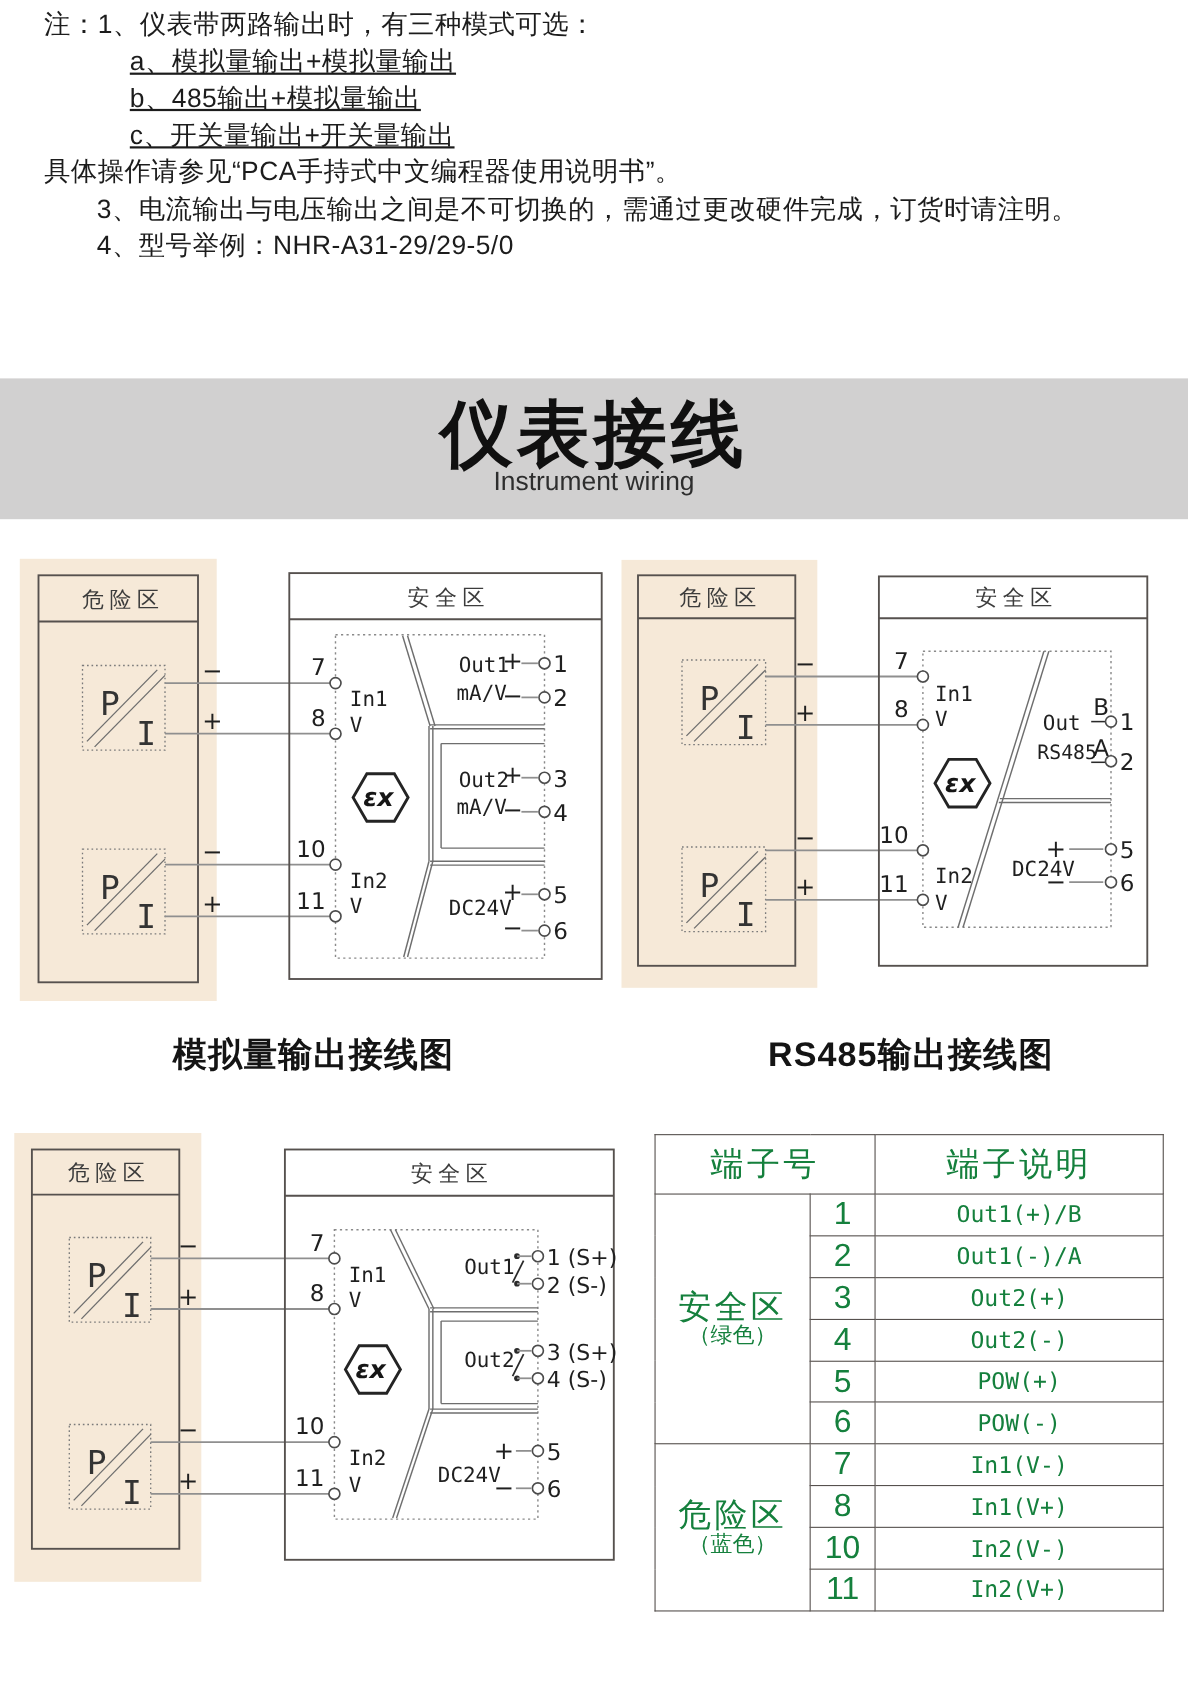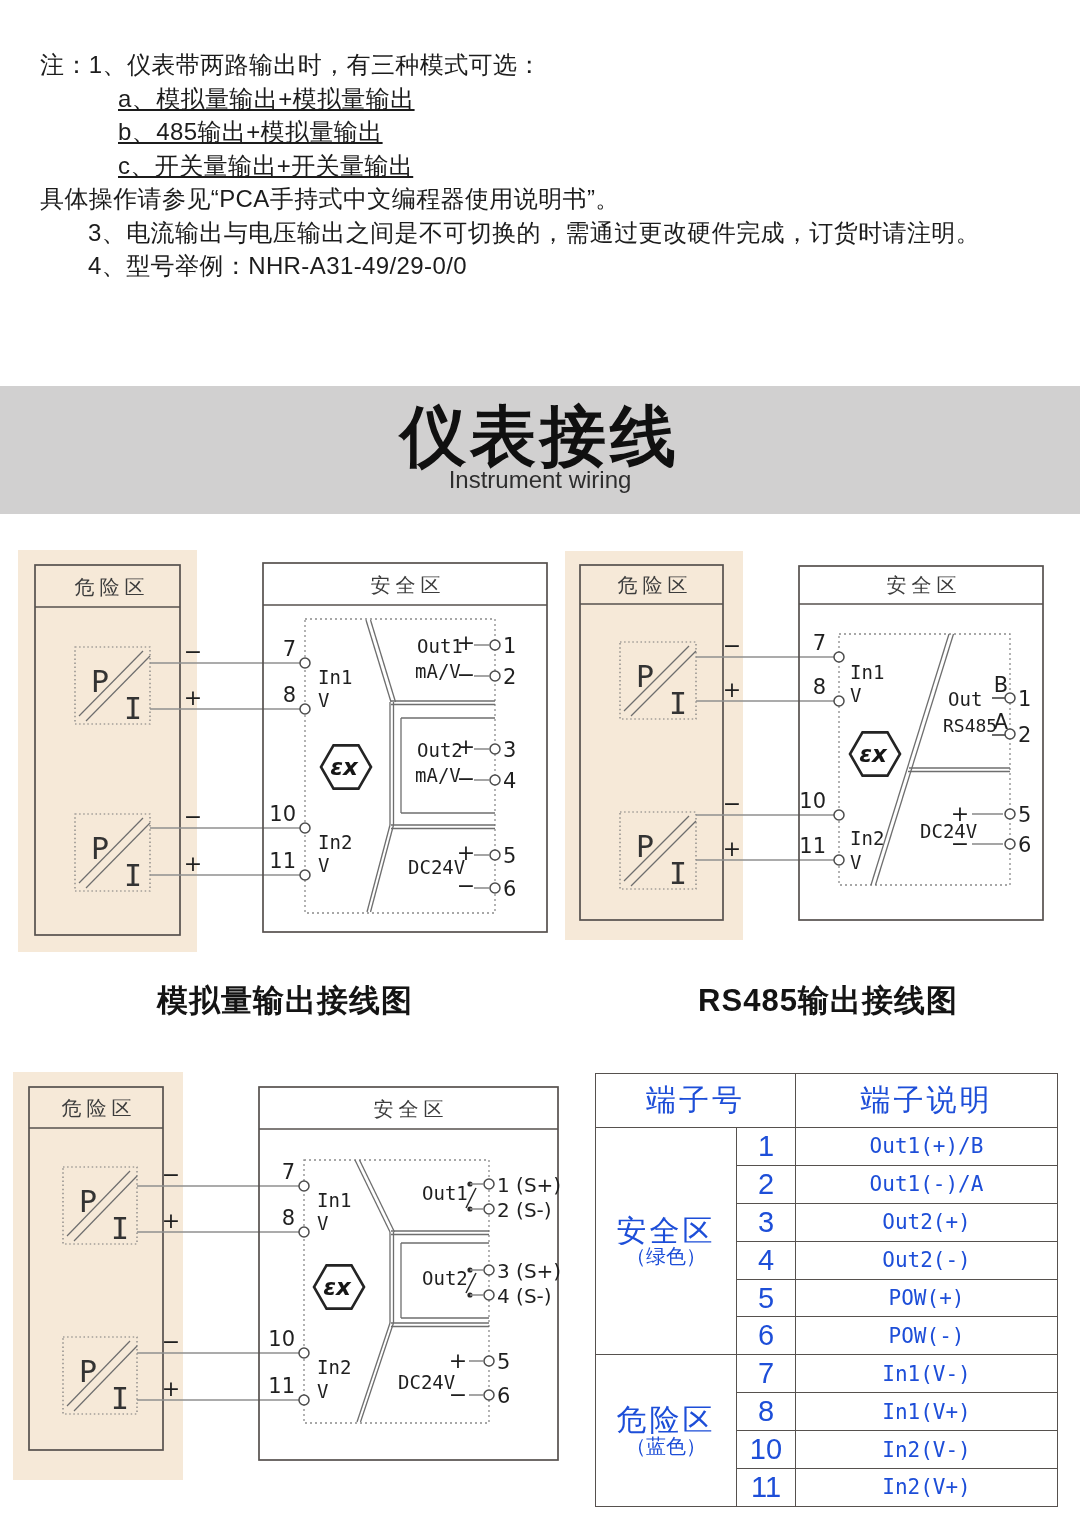--- a/index.html
+++ b/index.html
@@ -1,17 +1,17 @@
 <!DOCTYPE html>
 <html style="--banner-bg: #d1d0d0; --hazard-bg: #f6e9d8; --line: #56514e; --wire: #8f8f8f; --ink: #1c1c1c;"><head>
 <meta charset="utf-8">
 <style>
   html,body{margin:0;padding:0;background:#fff;}
   .page{position:relative;width:1080px;height:1478px;background:#fff;overflow:hidden;
-        font-family:"Liberation Sans",sans-serif;color:var(--ink,#1c1c1c);margin-top:42px;}
+        font-family:"Liberation Sans",sans-serif;color:var(--ink,#1c1c1c);}
   
   .notes{position:absolute;left:40px;top:6px;width:1012px;font-size:24px;line-height:33.5px;
          color:var(--ink,#1c1c1c);letter-spacing:.4px;}
   .note-line{white-space:nowrap;}
   .ind1{padding-left:48px;}
   .ind2{padding-left:78px;text-decoration:underline;}
   
   .banner{position:absolute;left:0;top:344px;width:1080px;height:128px;background:var(--banner-bg,#d1d0d0);
           display:flex;flex-direction:column;align-items:center;justify-content:center;}
   .banner-title{font-size:66px;font-weight:bold;letter-spacing:4px;color:#101010;line-height:60px;}
@@ -41,21 +41,21 @@
   svg text.sign{font-family:"DejaVu Sans",sans-serif;font-size:22px;fill:#1f1f1f;}
   svg text.pi{font-family:"DejaVu Sans Mono",monospace;font-size:30px;fill:#333;}
   svg .hex{fill:none;stroke:#242424;stroke-width:2.6;}
   svg text.ex{font-family:"DejaVu Sans",sans-serif;font-style:italic;font-weight:bold;font-size:23px;fill:#161616;}
   .caption{position:absolute;width:400px;text-align:center;font-size:31px;color:#141414;letter-spacing:1px;font-weight:bold;}
   .cap1{left:85px;top:938px;}
   .cap2{left:628px;top:938px;}
   .cap3{left:81px;top:1536px;}
   
   .tbl{position:absolute;left:595px;top:1031px;width:462px;border-collapse:collapse;table-layout:fixed;
-       color:#1d4ed8;}
+       color:#15803d;}
   .tbl th,.tbl td{border:1.7px solid var(--line,#56514e);padding:0;text-align:center;vertical-align:middle;}
   .tbl th{height:53px;font-size:30px;font-weight:normal;letter-spacing:3px;}
   .tbl td{height:36.9px;}
   .tbl .no{font-size:29px;}
   .tbl .desc{font-family:"DejaVu Sans Mono",monospace;font-size:21px;}
   .tbl .zone{line-height:1.05;}
   .tbl .zname{font-size:30px;letter-spacing:3px;}
   .tbl .zcolor{font-size:20px;letter-spacing:0;}
 </style>
 </head>
@@ -63,21 +63,21 @@
 
 <div class="page">
 
   <div class="notes">
     <div class="note-line ind0">注：1、仪表带两路输出时，有三种模式可选：</div>
     <div class="note-line ind2">a、模拟量输出+模拟量输出</div>
     <div class="note-line ind2">b、485输出+模拟量输出</div>
     <div class="note-line ind2">c、开关量输出+开关量输出</div>
     <div class="note-line ind0">具体操作请参见“PCA手持式中文编程器使用说明书”。</div>
     <div class="note-line ind1">3、电流输出与电压输出之间是不可切换的，需通过更改硬件完成，订货时请注明。</div>
-    <div class="note-line ind1">4、型号举例：NHR-A31-49/29-0/0</div>
+    <div class="note-line ind1">4、型号举例：NHR-A31-29/29-5/0</div>
   </div>
 
   <div class="banner">
     <div class="banner-title">仪表接线</div>
     <div class="banner-sub">Instrument wiring</div>
   </div>
 
   <svg class="diag d1" width="560" height="430" viewBox="0 500 560 430">
     <rect class="hzbg" x="18" y="508" width="179" height="402"></rect>
     <g>

